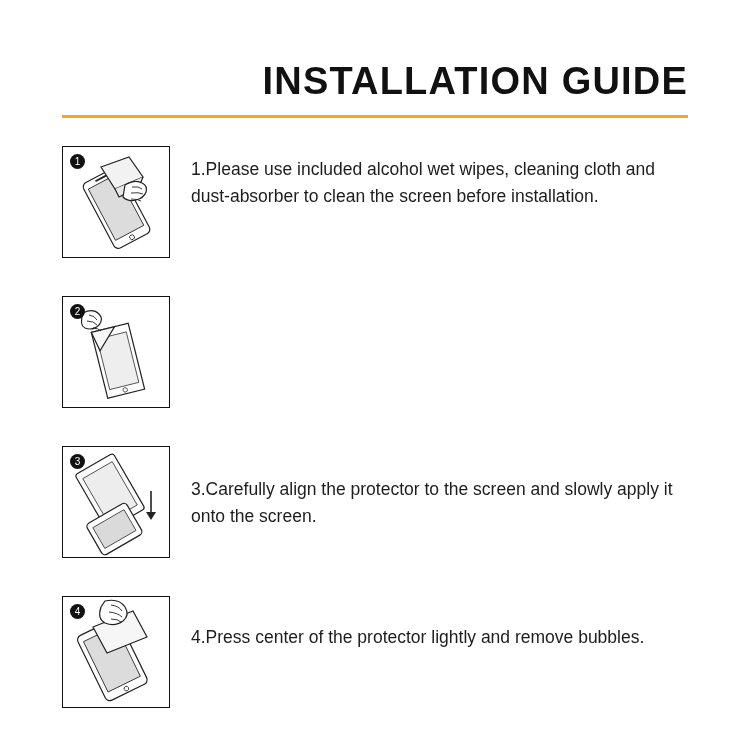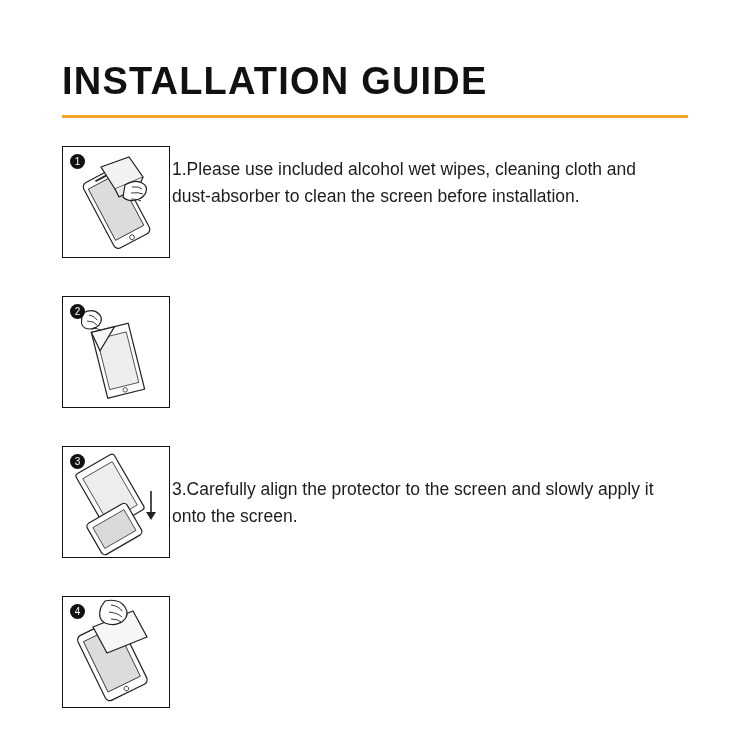--- a/index.html
+++ b/index.html
@@ -15,21 +15,21 @@
     overflow: hidden;
   }
   .page {
     position: relative;
     width: 750px;
     height: 750px;
     box-sizing: border-box;
     padding: 0 62px;
   }
   .title {
-    text-align: left;
+    text-align: right;
     font-size: 38px;
     font-weight: bold;
     letter-spacing: 1.2px;
     color: #111111;
     padding-top: 60px;
     padding-bottom: 12px;
   }
   .rule {
     height: 3px;
     background: #F5A623;
@@ -69,21 +69,21 @@
     text-align: center;
     font-family: "Liberation Sans", sans-serif;
     z-index: 5;
   }
   .thumb svg {
     position: absolute;
     left: 0;
     top: 0;
   }
   .text {
-    margin-left: 2px;
+    margin-left: 21px;
     font-size: 17.5px;
     line-height: 1.55;
     color: #1d1d1d;
     padding-top: 8px;
     max-width: 490px;
   }
   .step-num {
     display: inline;
   }
   
@@ -196,16 +196,19 @@
 
             <path d="M30 30 L70 14 L84 40 L44 56 Z" fill="#f6f6f6" stroke="#222"></path>
 
             <path d="M42 4 q14 -3 20 6 q5 8 -2 14 q-8 6 -18 2 q-8 -4 -4 -16 z" fill="#ffffff" stroke="#222"></path>
             <path d="M48 8 q8 1 11 6" stroke="#222" stroke-width="0.9"></path>
             <path d="M46 15 q9 1 13 5" stroke="#222" stroke-width="0.9"></path>
             <path d="M48 22 q7 0 10 3" stroke="#222" stroke-width="0.9"></path>
           </g>
         </svg>
       </div>
+      <div class="text">
+        <span class="step-num">4.</span><span>Press center of the protector lightly and remove bubbles.</span>
+      </div>
     </div>
 
   </div>
 </div>
 
 </body></html>

